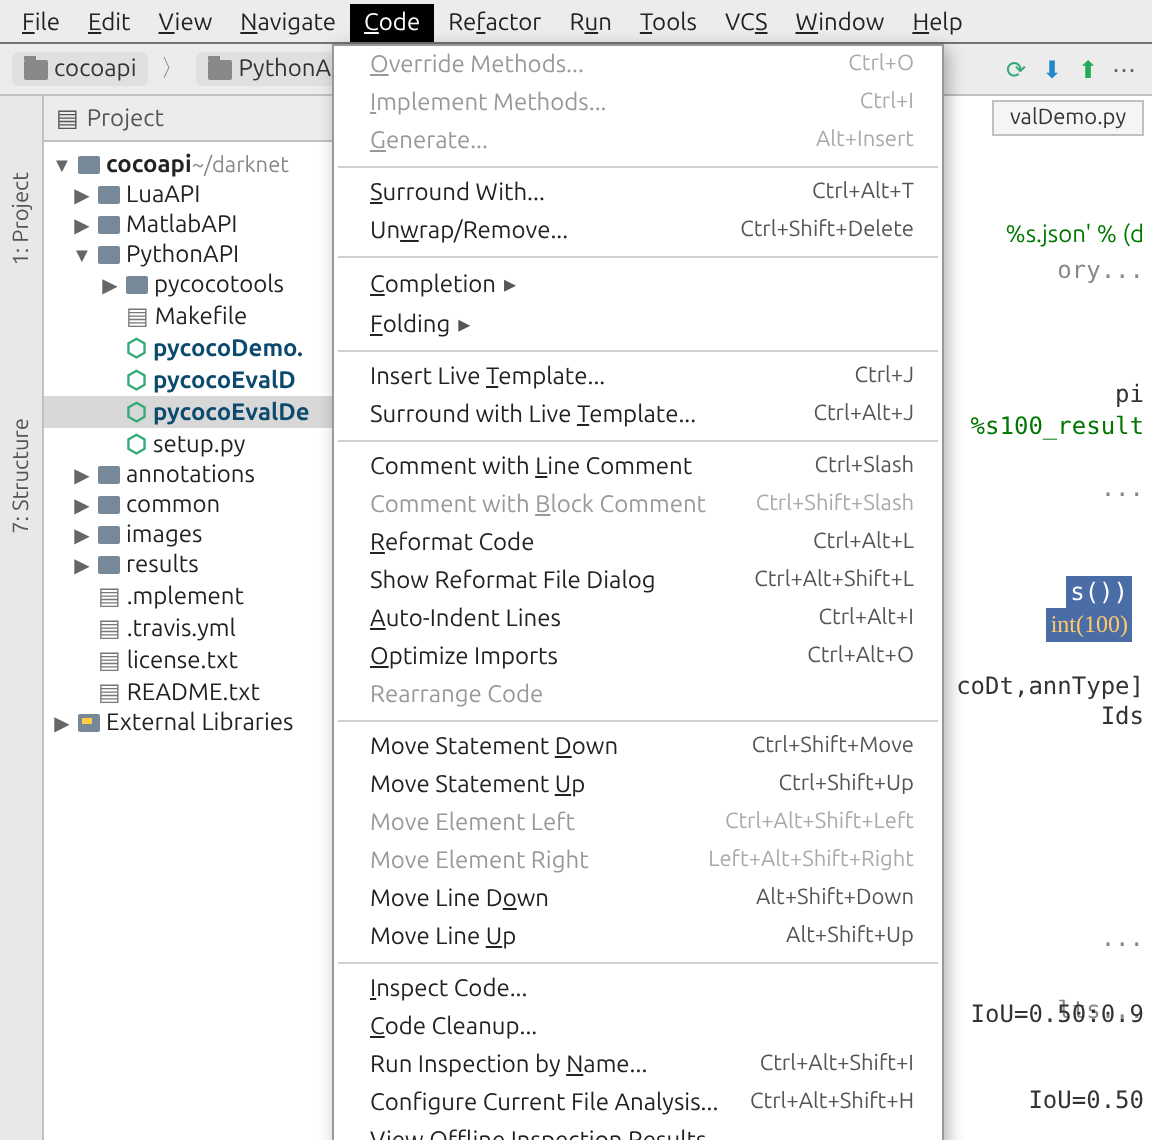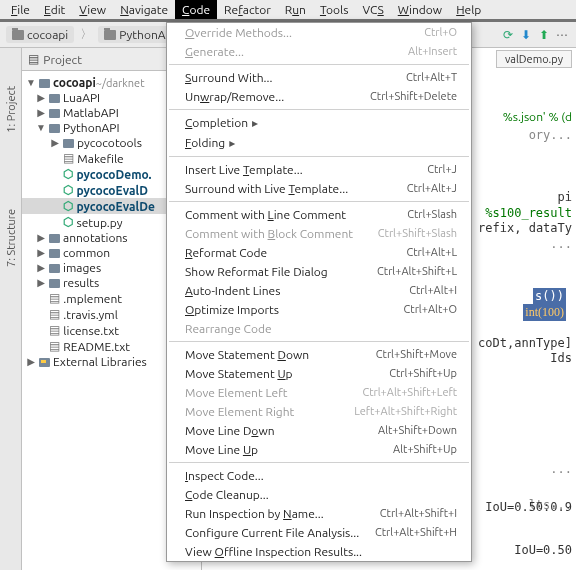--- a/index.html
+++ b/index.html
@@ -1,17 +1,17 @@
 <!DOCTYPE html>
 <html><head>
 <meta charset="utf-8">
 <style>
 * { margin: 0; padding: 0; box-sizing: border-box; font-family: "Segoe UI", Ubuntu, Arial, sans-serif; font-size: 12px; }
 body { width: 576px; height: 570px; background: #f0f0f0; overflow: hidden; position: relative; }
-.menubar { background: #ececec; border-bottom: 3px solid #737373; height: 22px; display: flex; align-items: flex-end; padding: 0 4px; }
+.menubar { background: #ececec; border-bottom: 1px solid #737373; height: 22px; display: flex; align-items: flex-end; padding: 0 4px; }
 .menubar-item { padding: 3px 7px; cursor: default; color: #222; }
 .menubar-item u { text-decoration: underline; }
 .menubar-item.active { background: #000000; color: #fff; }
 .toolbar-row { background: #ececec; height: 26px; border-bottom: 1px solid #c0c0c0; display: flex; align-items: center; padding: 0 6px; gap: 4px; }
 .bc-folder { color: #333; padding: 2px 6px; background: #e0e0e0; border-radius: 3px; display: inline-flex; align-items: center; gap: 3px; }
 .bc-arrow { color: #888; padding: 0 2px; }
 .bc-icon { width: 12px; height: 10px; background: #888; display: inline-block; position: relative; border-radius: 1px; }
 .bc-icon::before { content: ""; position: absolute; top: -2px; left: 0; width: 6px; height: 2px; background: #888; }
 .main { display: flex; height: calc(100% - 48px); }
 .left-tabs { width: 22px; background: #e8e8e8; border-right: 1px solid #c0c0c0; display: flex; flex-direction: column; align-items: center; padding-top: 30px; gap: 60px; }
@@ -190,39 +190,42 @@
           <span class="tree-label">External Libraries</span>
         </div>
       </div>
   </div>
   <div class="editor-area">
     <div class="editor-tab">valDemo.py</div>
     <span class="code-frag" style="top:62px;right:4px;"><span style="color:#070">%s.json' % (d</span></span>
     <span class="code-frag" style="top:80px;right:4px;color:#888">ory...</span>
     <span class="code-frag" style="top:142px;right:4px;padding-left:21px;">pi</span>
     <span class="code-frag" style="top:158px;right:4px;color:#070">%s100_result</span>
-    <span class="code-frag" style="top:173px;right:4px;">refix, dataTy</span>
     <span class="code-frag" style="top:189px;right:4px;color:#888">...</span>
     <span class="code-frag" style="top:240px;right:10px;background:#4a6da7;color:#fff;padding:1px 2px;">s())</span>
     <span class="code-frag" style="top:256px;right:10px;background:#4a6da7;color:#ffc966;padding:1px 2px;font-family:Liberation Serif, serif;">int(100)</span>
     <span class="code-frag" style="top:288px;right:4px;">coDt,annType]</span>
     <span class="code-frag" style="top:303px;right:4px;">Ids</span>
     <span class="code-frag" style="top:414px;right:4px;color:#888">...</span>
     <span class="code-frag" style="top:450px;right:4px;color:#888">lts...</span>
     <span class="code-frag" style="top:452px;right:4px;">IoU=0.50:0.9</span>
     <span class="code-frag" style="top:495px;right:4px;">IoU=0.50</span>
   </div>
 </div>
 
 <div class="dropdown" id="dropdown">
     <div class="menu-item disabled">
       <span class="label"><u>O</u>verride Methods...</span>
       <span class="shortcut">Ctrl+O</span>
     </div>
     <div class="menu-item disabled">
+      <span class="label"><u>I</u>mplement Methods...</span>
+      <span class="shortcut">Ctrl+I</span>
+    </div>
+    <div class="menu-item disabled">
       <span class="label"><u>G</u>enerate...</span>
       <span class="shortcut">Alt+Insert</span>
     </div>
     <div class="menu-sep"></div>
     <div class="menu-item">
       <span class="label"><u>S</u>urround With...</span>
       <span class="shortcut">Ctrl+Alt+T</span>
     </div>
     <div class="menu-item">
       <span class="label">Un<u>w</u>rap/Remove...</span>

